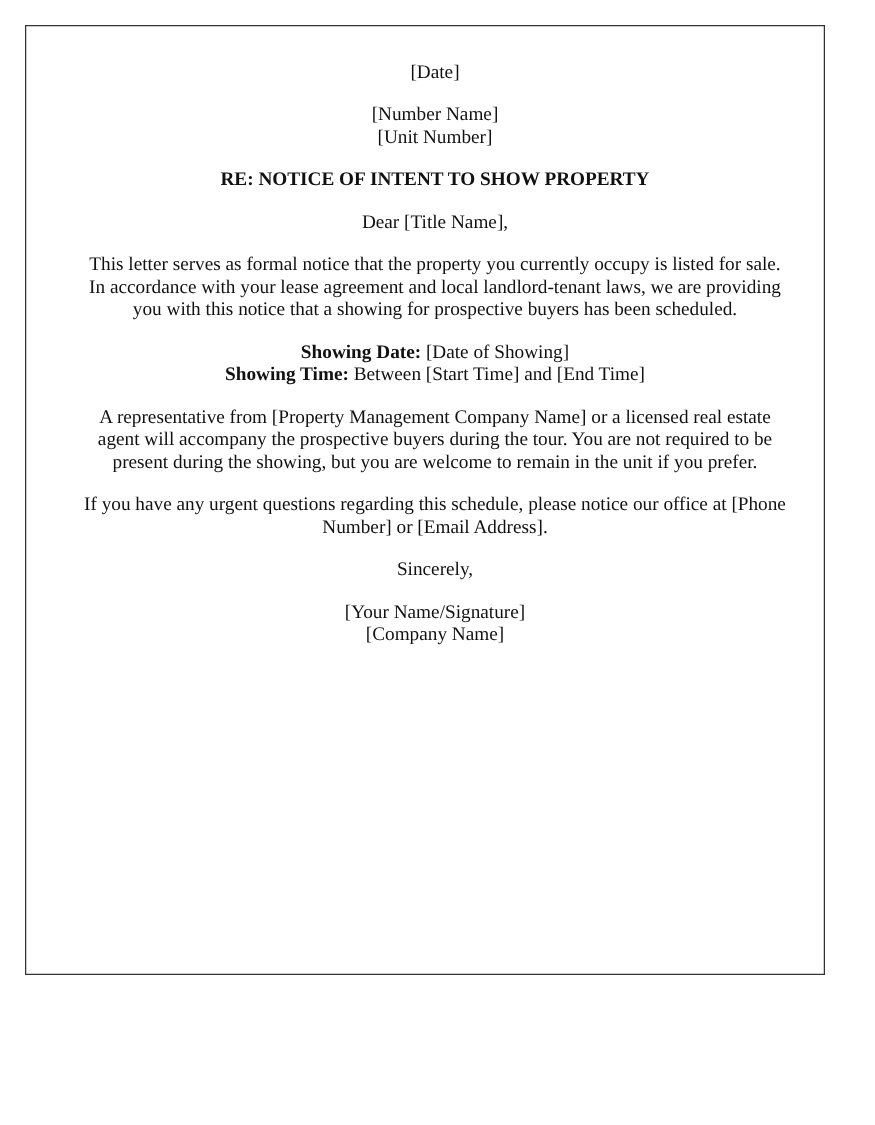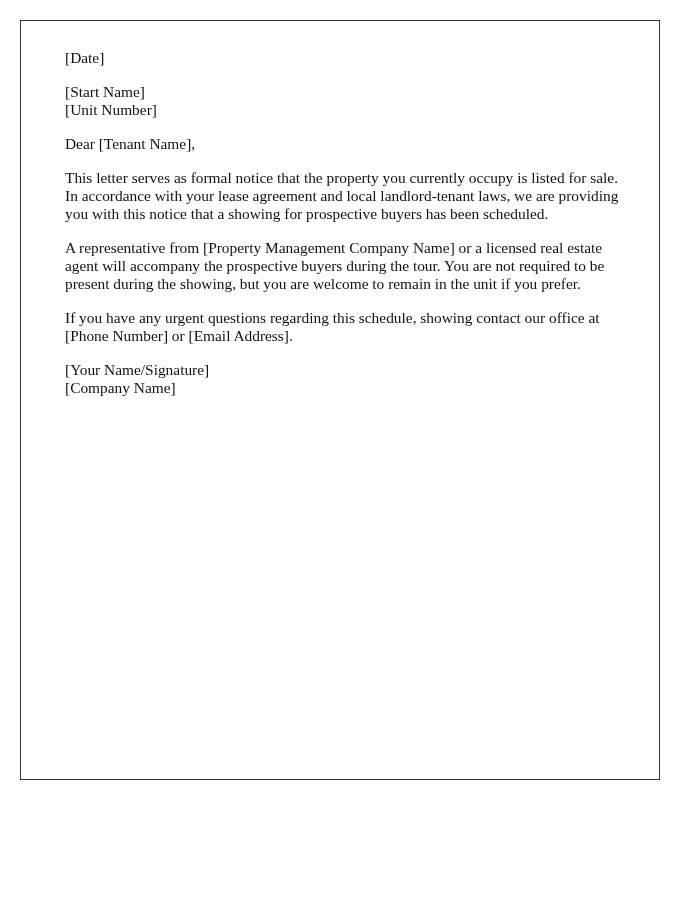--- a/index.html
+++ b/index.html
@@ -9,45 +9,51 @@
       left: 20px; top: 20px;
       width: 640px; height: 760px;
       border: 1px solid #333333;
       box-sizing: border-box;
       padding: 28px 28px 0 28px;
       font-family: "Liberation Serif", "DejaVu Serif", serif;
       font-size: 15.4px;
       line-height: 18px;
       color: #111111;
     }
-    .letter p { margin: 0 0 16px 16px; }
+    .letter p { margin: 0 0 16px 16px; text-align: center; }
     .bold { font-weight: bold; }
     .line { display: block; }
   </style>
 </head>
 <body>
 
 <div class="letter">
   <p>[Date]</p>
 
   <p>
-    <span class="line">[Start Name]</span>
+    <span class="line">[Number Name]</span>
     <span class="line">[Unit Number]</span>
   </p>
 
+  <p class="bold">RE: NOTICE OF INTENT TO SHOW PROPERTY</p>
 
-  <p>Dear [Tenant Name],</p>
+  <p>Dear [Title Name],</p>
 
   <p>This letter serves as formal notice that the property you currently occupy is listed for sale. In accordance with your lease agreement and local landlord-tenant laws, we are providing you with this notice that a showing for prospective buyers has been scheduled.</p>
 
+  <p>
+    <span class="line"><span class="bold">Showing Date:</span><span> [Date of Showing]</span></span>
+    <span class="line"><span class="bold">Showing Time:</span><span> Between [Start Time] and [End Time]</span></span>
+  </p>
 
   <p>A representative from [Property Management Company Name] or a licensed real estate agent will accompany the prospective buyers during the tour. You are not required to be present during the showing, but you are welcome to remain in the unit if you prefer.</p>
 
 
-  <p>If you have any urgent questions regarding this schedule, showing contact our office at [Phone Number] or [Email Address].</p>
+  <p>If you have any urgent questions regarding this schedule, please notice our office at [Phone Number] or [Email Address].</p>
 
 
+  <p>Sincerely,</p>
 
   <p>
     <span class="line">[Your Name/Signature]</span>
     <span class="line">[Company Name]</span>
   </p>
 </div>
 
 </body></html>

